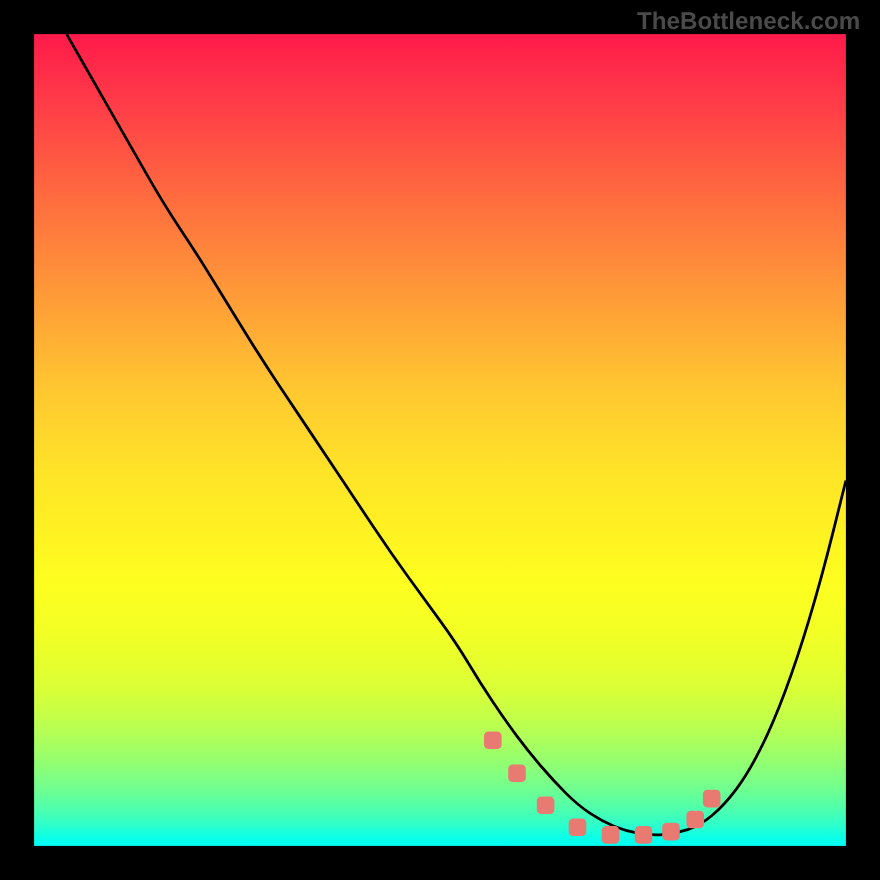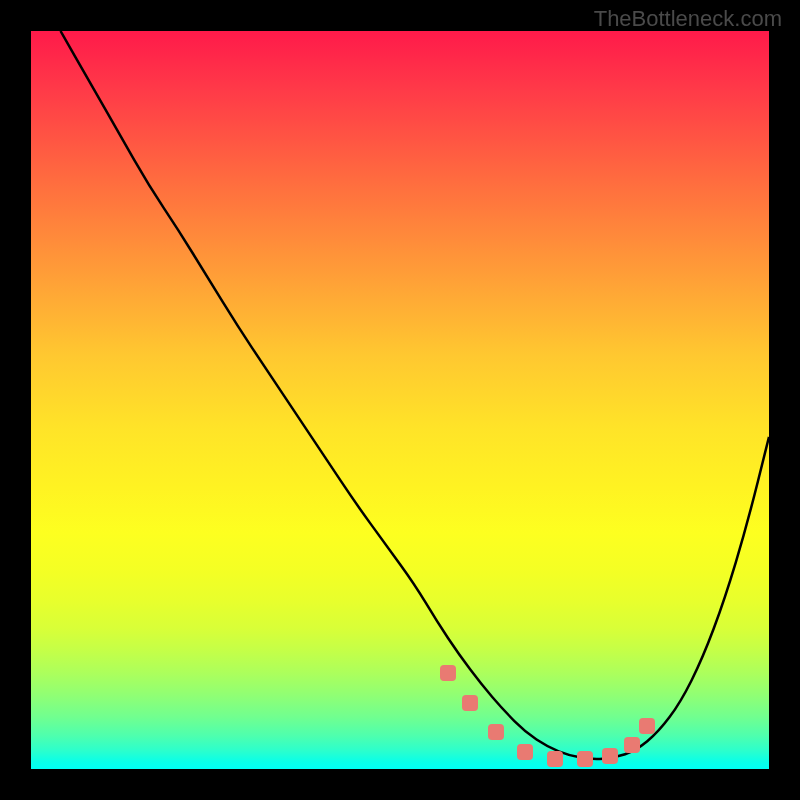--- a/index.html
+++ b/index.html
@@ -10,21 +10,21 @@
     position: relative;
     font-family: Arial, sans-serif;
     overflow: hidden;
   }
   .watermark {
     position: absolute;
     top: 6px;
     right: 18px;
     color: #4a4a4a;
     font-size: 22px;
-    font-weight: 400;
+    font-weight: 700;
     z-index: 10;
   }
   .plot-area {
     position: absolute;
     left: 31px;
     top: 31px;
     width: 738px;
     height: 738px;
     overflow: hidden;
   }

